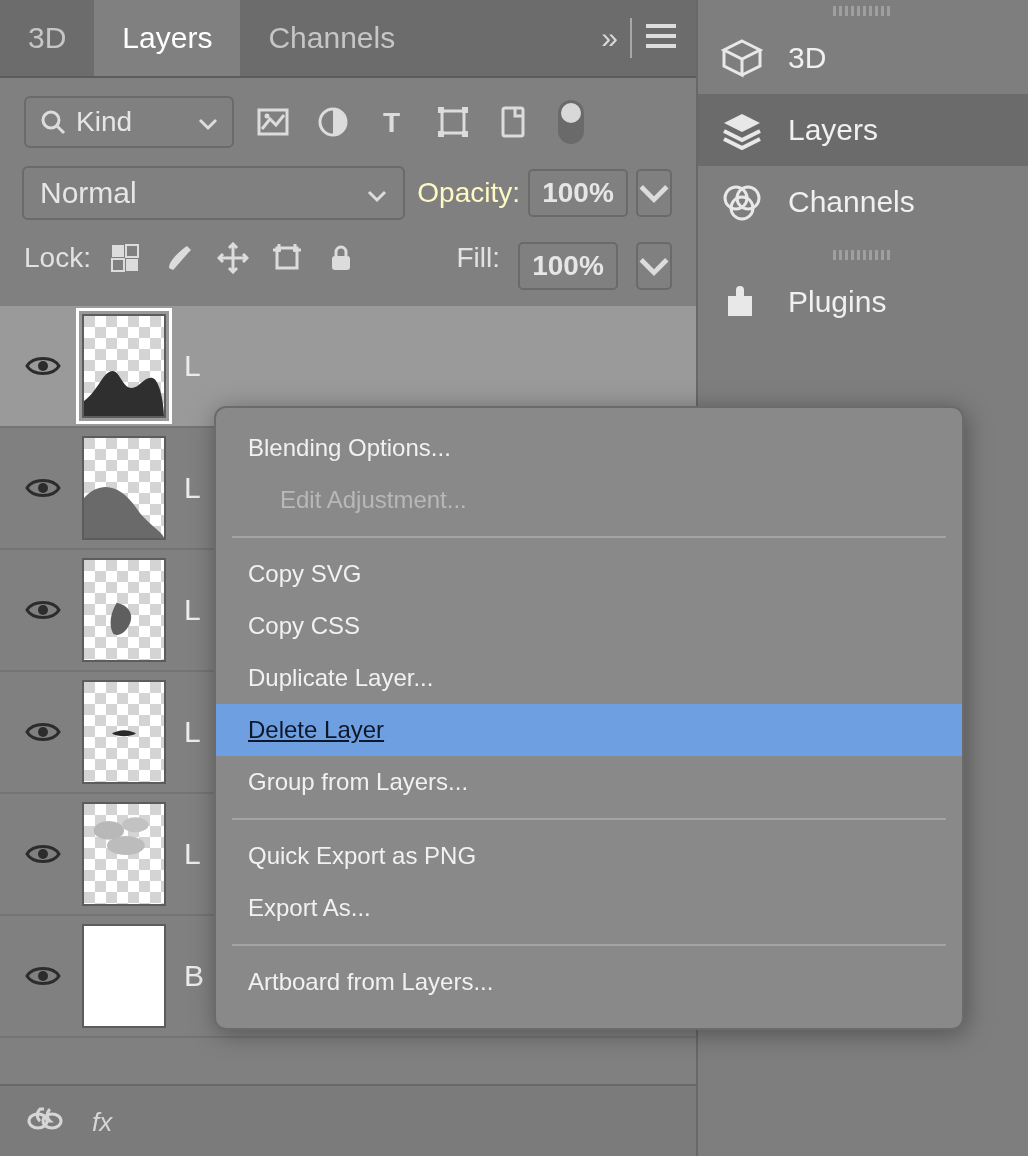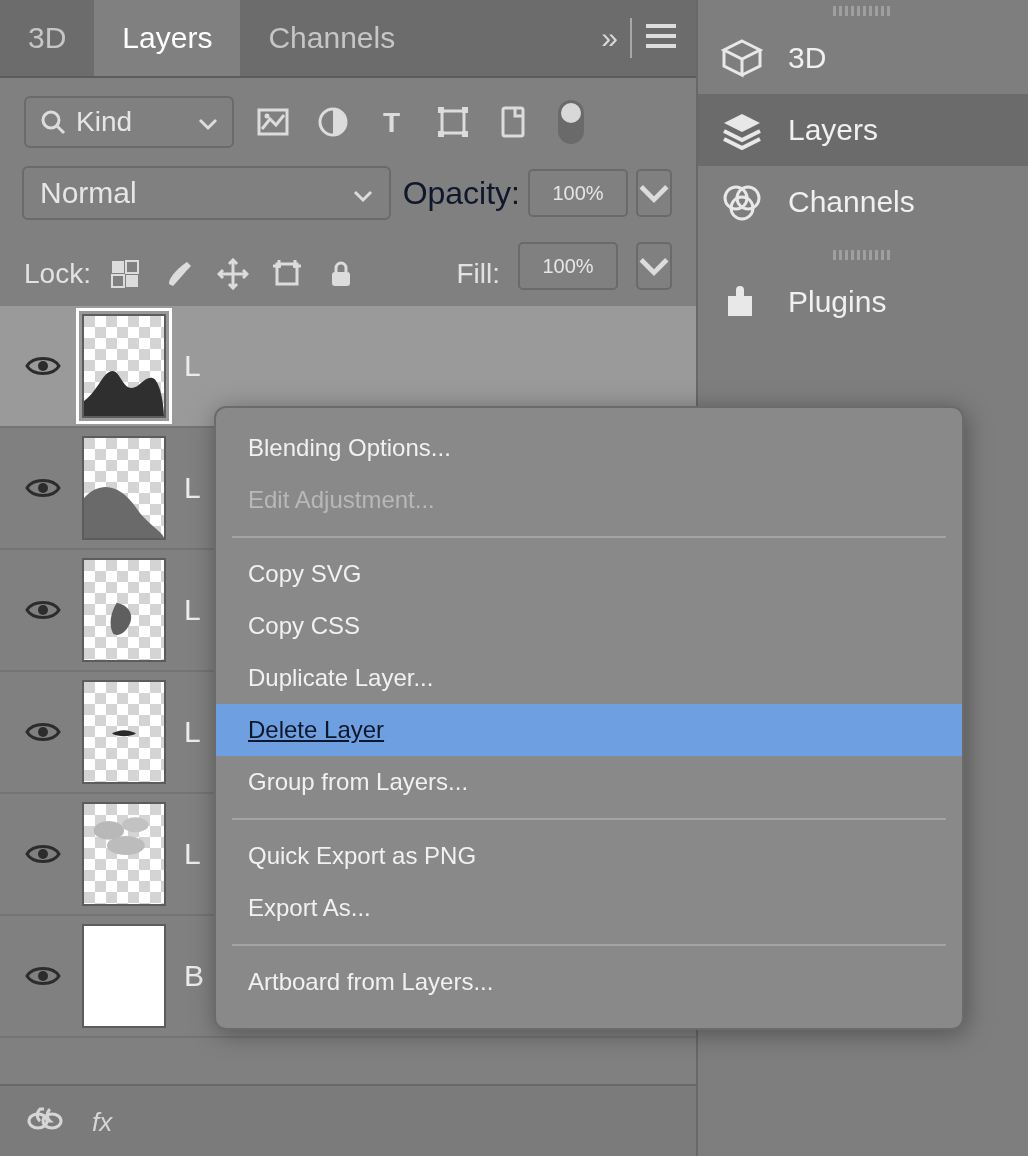--- a/index.html
+++ b/index.html
@@ -66,33 +66,33 @@
     padding: 10px 24px 8px 22px;
     justify-content: flex-end;
   }
   .blend-select {
     flex:1; display:flex; align-items:center;
     height: 54px; border:2px solid #6a6a6a; border-radius:6px;
     padding:0 16px; font-size:30px; color:#e6e6e6;
   }
   .blend-select .chev { margin-left:auto; }
   .opacity-block { display:flex; align-items:center; gap:8px; }
-  .opacity-block .lbl { font-size:32px; color:#0f172a; }
+  .opacity-block .lbl { font-size:28px; color:#fef9c3; }
   .pct-field {
     width: 100px; height:48px; border:2px solid #6a6a6a; border-radius:5px;
     display:flex; align-items:center; justify-content:center;
-    font-size:20px; color:#e6e6e6;
+    font-size:28px; color:#e6e6e6;font-weight:bold;
   }
   .pct-drop {
     width:36px; height:48px; border:2px solid #6a6a6a; border-radius:5px;
     display:flex; align-items:center; justify-content:center;
   }
   
   .lock-row {
-    display:flex; align-items:flex-end; gap:18px;
+    display:flex; align-items:flex-start; gap:18px;
     padding: 14px 24px 12px 24px;
   }
   .lock-row .lbl { font-size:28px; color:#e2e2e2; }
   .lock-icons { display:flex; align-items:center; gap:22px; }
   .lock-icons svg { width:32px; height:32px; }
   .lock-row .spacer { flex:1; }
   
   .layers { padding: 4px 0 0 0; }
   .layer-item {
     display:flex; align-items:center; gap:18px;
@@ -142,21 +142,21 @@
   
   .context-menu{
     position:absolute; left:214px; top:406px; width:750px;
     background:#898989; border:2px solid #6b6b6b; border-radius:12px;
     box-shadow: 2px 4px 26px rgba(0,0,0,.35);
     padding: 14px 0 20px 0; z-index:50;
   }
   .cm-item{
     padding: 12px 32px; font-size:24px; color:#f1f1f1; cursor:pointer;
   }
-  .cm-item.disabled{ color:#b8b8b8; cursor:default; }
+  .cm-item.disabled{ color:#b8b8b8; cursor:default;margin-left:32px; }
   .cm-item.highlight{ background:#6e9fe0; color:#0f172a;text-decoration:underline; }
   .cm-sep{
     margin: 10px 16px; height:2px; background:#a4a4a4;
   }
   .chev svg{ width:20px; height:14px; }
 </style>
 </head>
 <body>
 
 <div class="left-panel">

